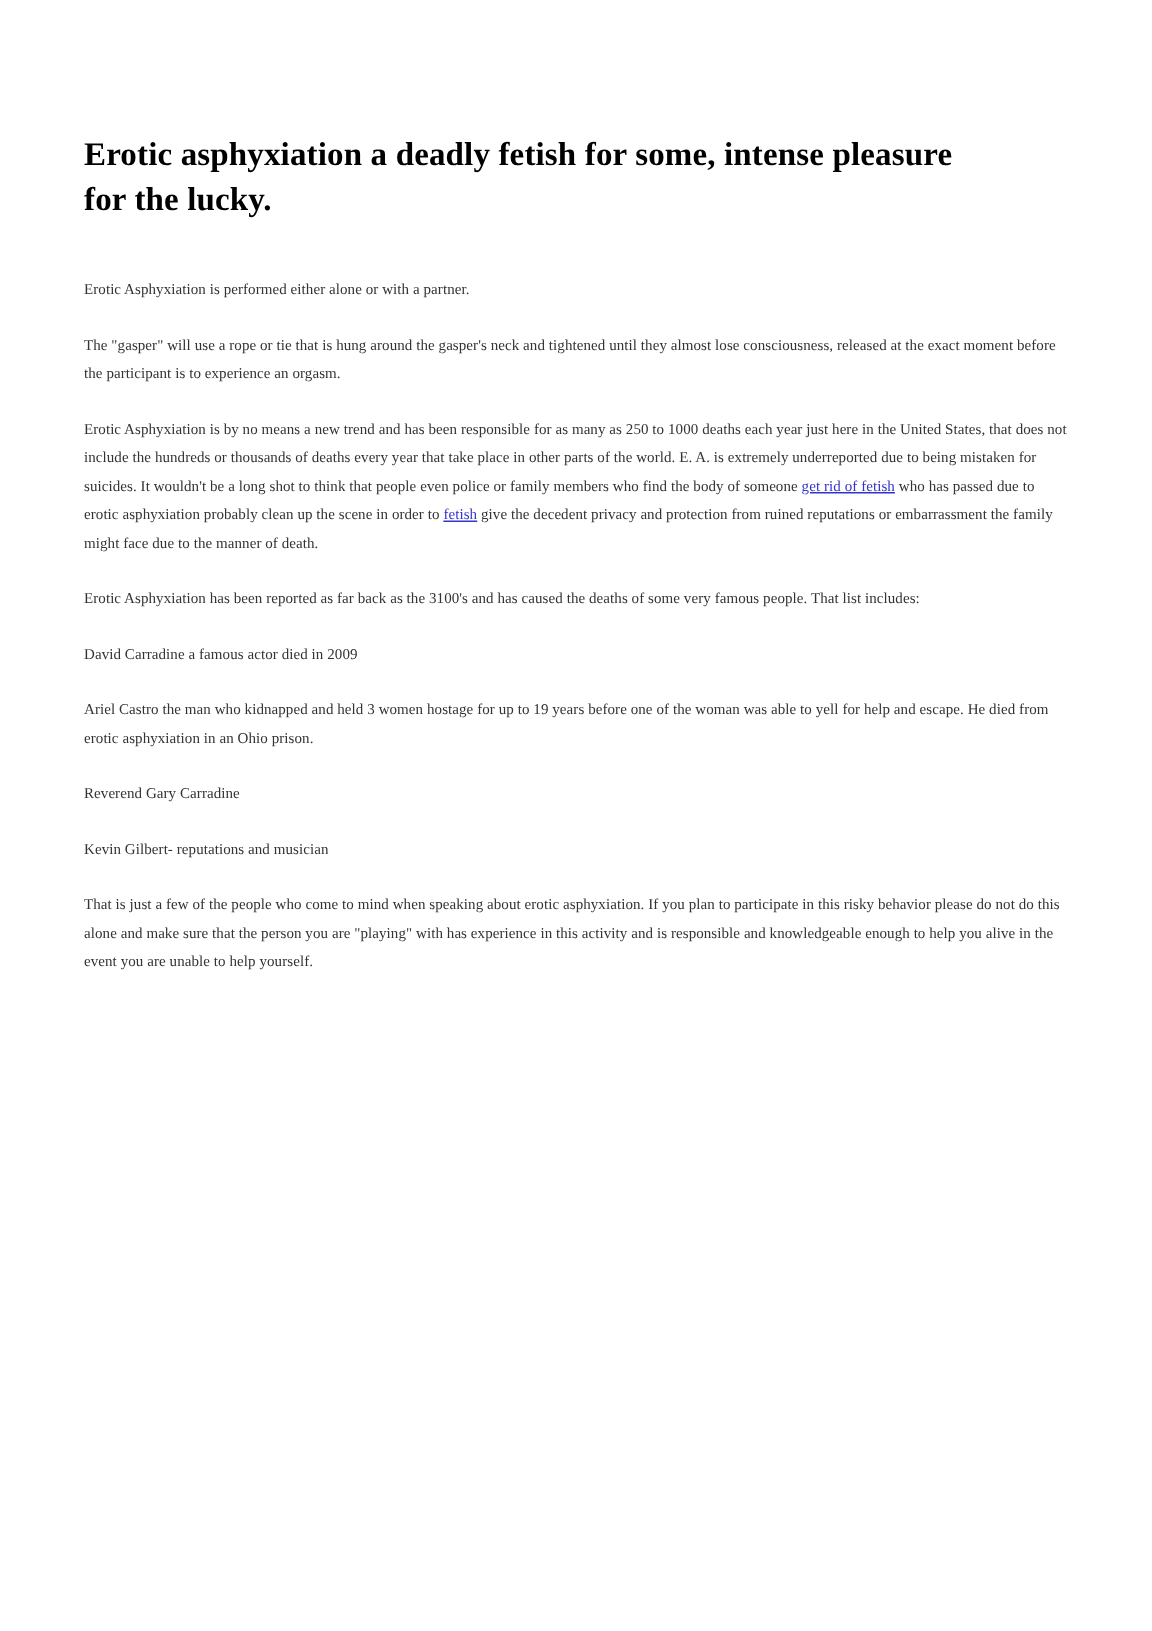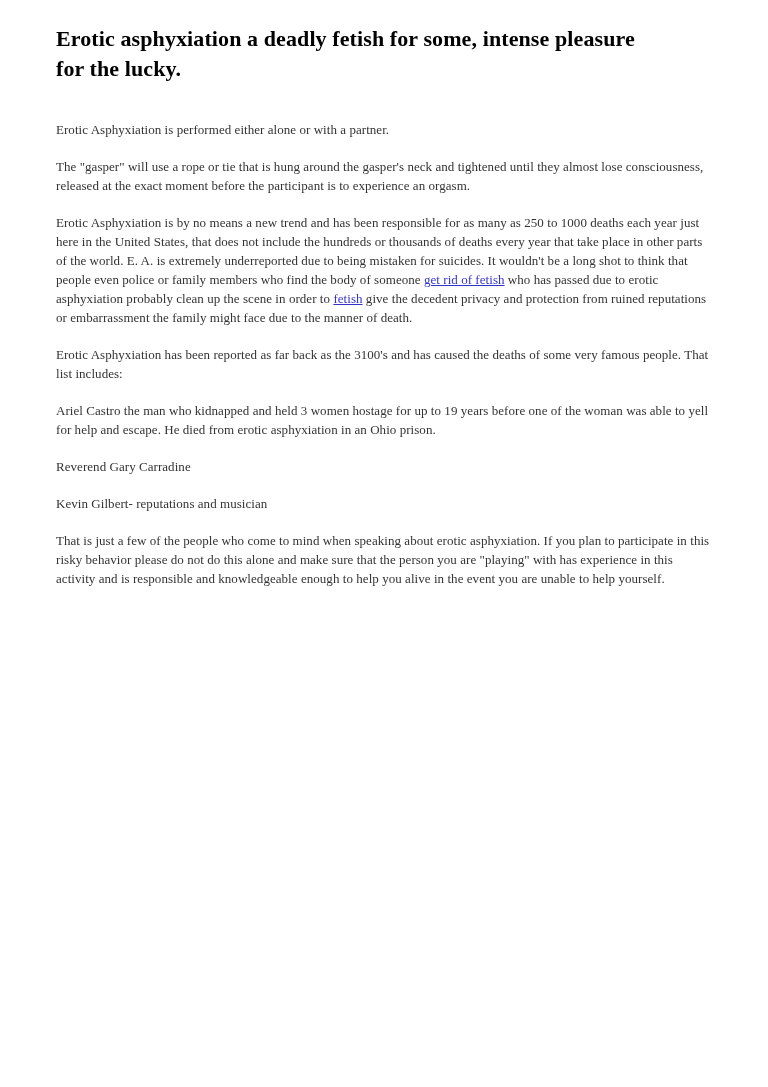--- a/index.html
+++ b/index.html
@@ -10,53 +10,54 @@
     width: 768px;
     height: 1087px;
     background: #ffffff;
     font-family: "Liberation Serif", "DejaVu Serif", serif;
     overflow: hidden;
   }
   .doc {
     box-sizing: border-box;
     width: 768px;
     height: 880px;
-    padding: 24px 56px 0 56px;
+    padding: 88px 56px 0 56px;
   }
   h1.article-title {
     margin: 0 0 36px 0;
     max-width: 600px;
     font-size: 22px;
     line-height: 30px;
     font-weight: bold;
     color: #000000;
     letter-spacing: 0.1px;
   }
   .article-body p {
     margin: 13px 0 18px 0;
     max-width: 656px;
-    font-size: 13px;
+    font-size: 10px;
     line-height: 19px;
     color: #333333;
     letter-spacing: 0.05px;
   }
   .article-body a {
     color: #3333cc;
     text-decoration: underline;
     cursor: pointer;
   }
 </style>
 </head>
 <body>
 
 <main class="doc">
   <h1 class="article-title">Erotic asphyxiation a deadly fetish for some, intense pleasure for the lucky.</h1>
   <section class="article-body">
       <p><span>Erotic Asphyxiation is performed either alone or with a partner.</span></p>
       <p><span>The "gasper" will use a rope or tie that is hung around the gasper's neck and tightened until they almost lose consciousness, released at the exact moment before the participant is to experience an orgasm.</span></p>
       <p><span>Erotic Asphyxiation is by no means a new trend and has been responsible for as many as 250 to 1000 deaths each year just here in the United States, that does not include the hundreds or thousands of deaths every year that take place in other parts of the world. E. A. is extremely underreported due to being mistaken for suicides. It wouldn't be a long shot to think that people even police or family members who find the body of someone </span><a href="#" style="color: rgb(51, 51, 204);">get rid of fetish</a><span> who has passed due to erotic asphyxiation probably clean up the scene in order to </span><a href="#" style="color: rgb(51, 51, 204);">fetish</a><span> give the decedent privacy and protection from ruined reputations or embarrassment the family might face due to the manner of death.</span></p>
       <p><span>Erotic Asphyxiation has been reported as far back as the 3100's and has caused the deaths of some very famous people. That list includes:</span></p>
+      <p><span>David Carradine a famous actor died in 2009</span></p>
       <p><span>Ariel Castro the man who kidnapped and held 3 women hostage for up to 19 years before one of the woman was able to yell for help and escape. He died from erotic asphyxiation in an Ohio prison.</span></p>
       <p><span>Reverend Gary Carradine</span></p>
       <p><span>Kevin Gilbert- reputations and musician</span></p>
       <p><span>That is just a few of the people who come to mind when speaking about erotic asphyxiation. If you plan to participate in this risky behavior please do not do this alone and make sure that the person you are "playing" with has experience in this activity and is responsible and knowledgeable enough to help you alive in the event you are unable to help yourself.</span></p>
     </section>
 </main>
 
 </body></html>

